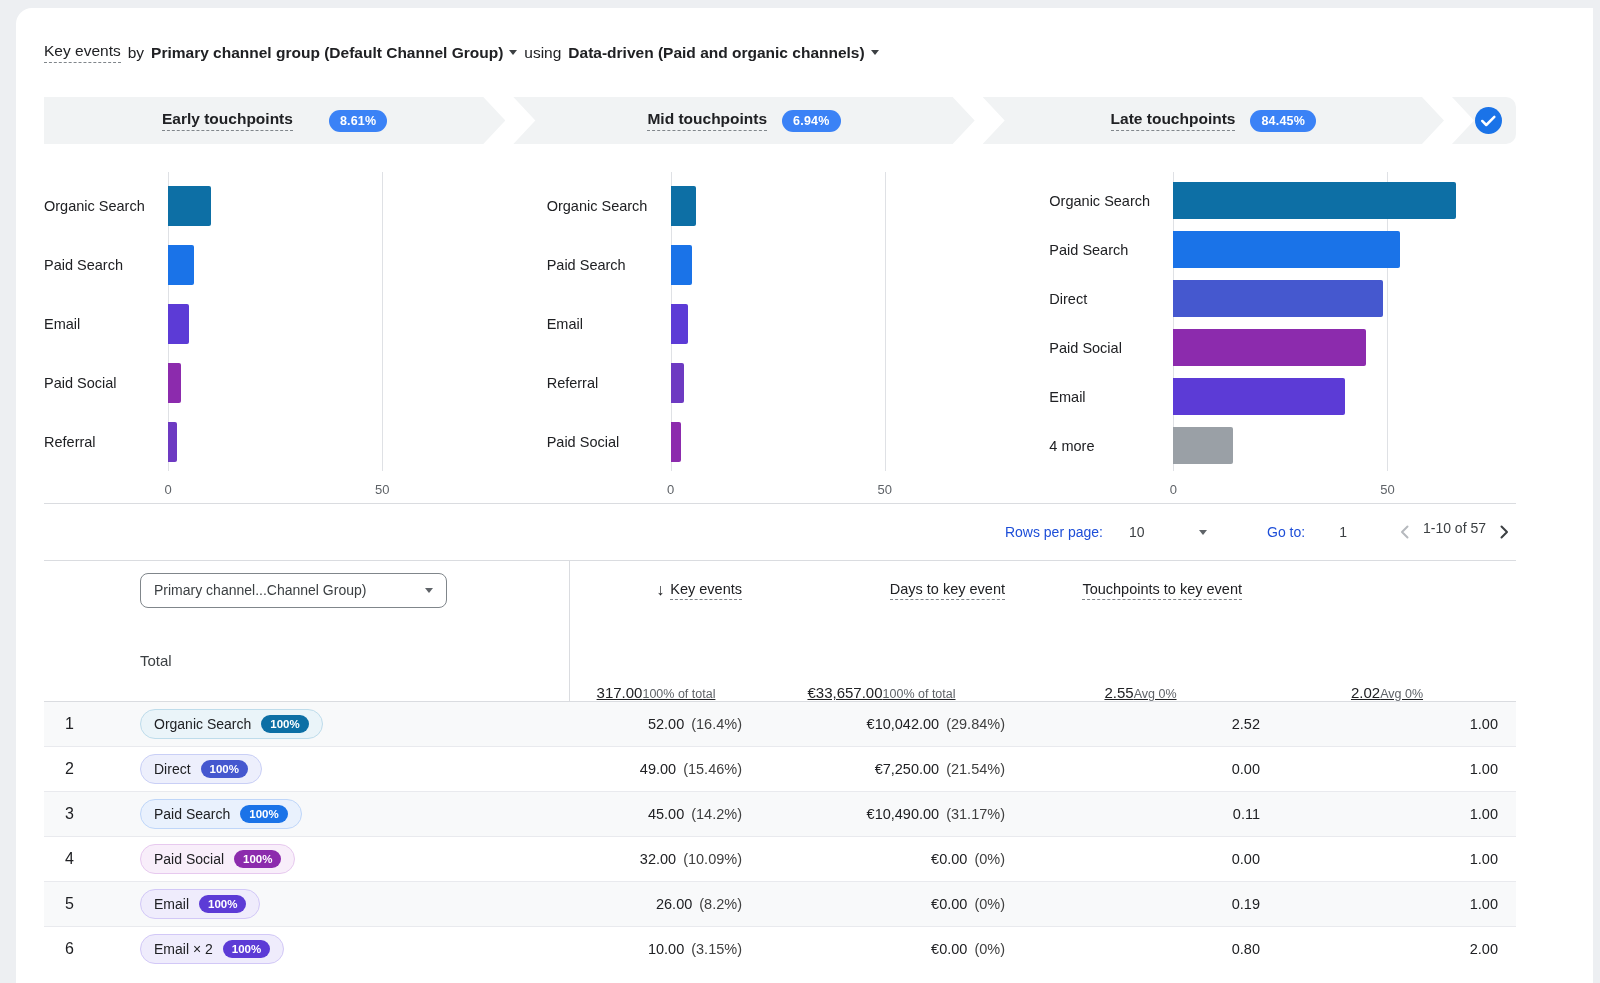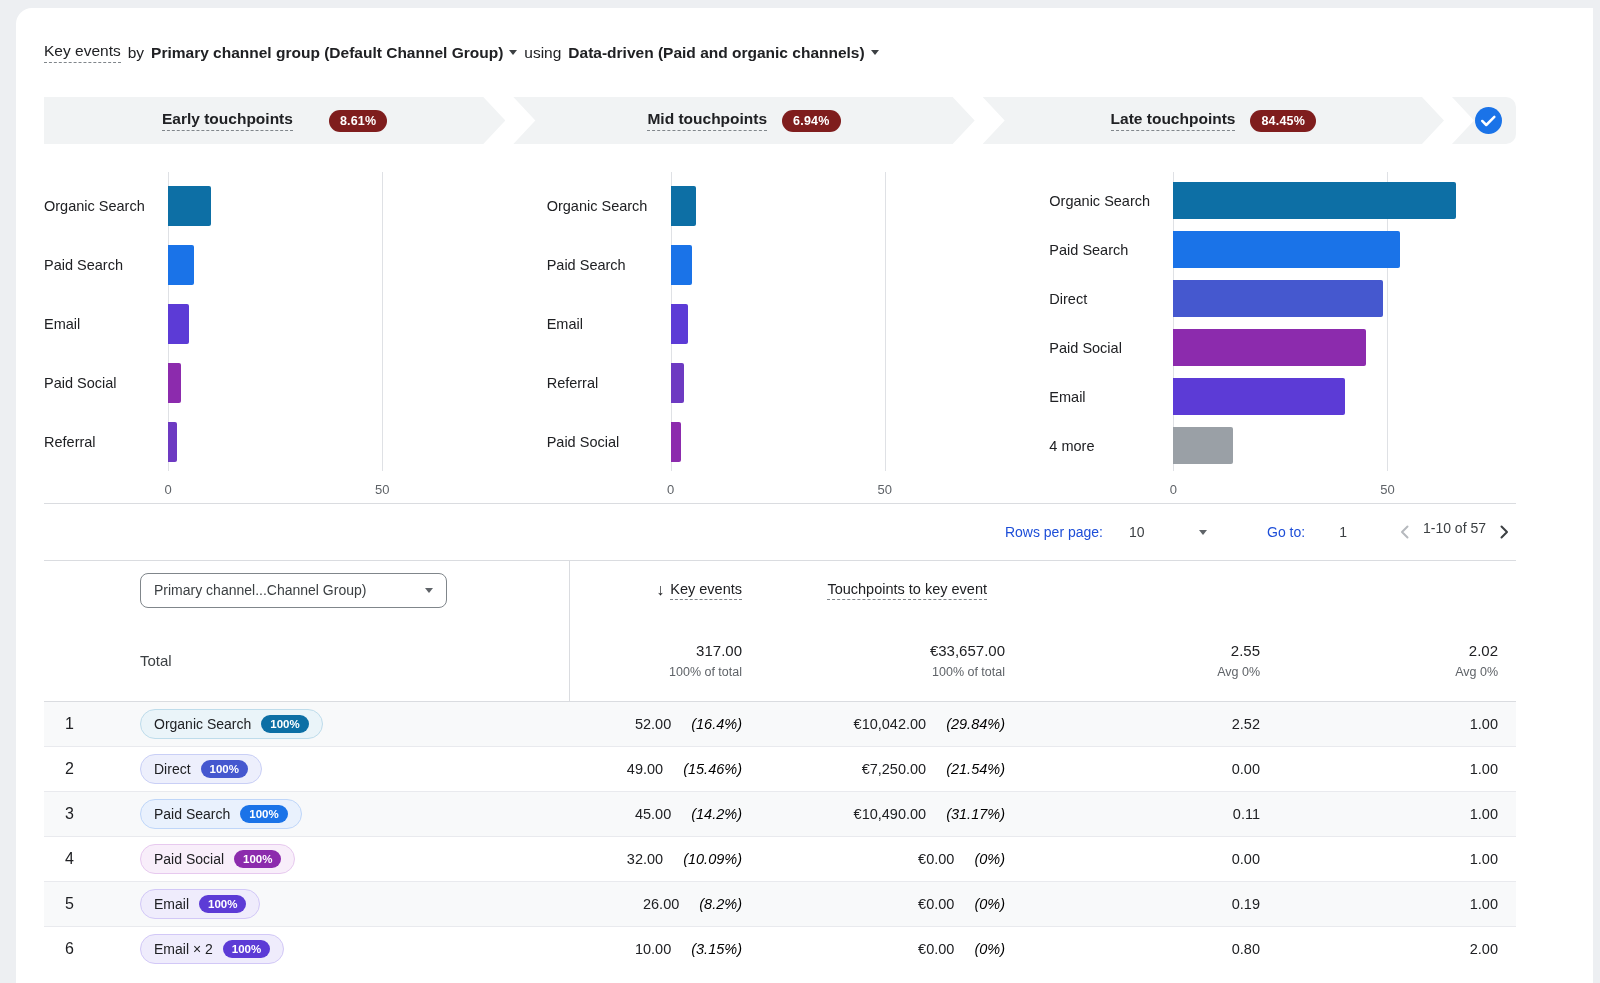--- a/index.html
+++ b/index.html
@@ -16,21 +16,21 @@
     border-top:5px solid #3c4043; display:inline-block; }
 
   
   .funnel { display:flex; gap:8px; margin-top:34px; height:47px; }
   .seg { background:#f1f3f4; display:flex; align-items:center; justify-content:center; gap:15px; }
   .seg-first { flex:1; clip-path:polygon(0 0,calc(100% - 22px) 0,100% 50%,calc(100% - 22px) 100%,0 100%);gap:36px; }
   .seg-mid { flex:1; clip-path:polygon(0 0,calc(100% - 22px) 0,100% 50%,calc(100% - 22px) 100%,0 100%,22px 50%); }
   .seg-check { width:64px; border-radius:0 10px 10px 0;
     clip-path:polygon(0 0,100% 0,100% 100%,0 100%,22px 50%); padding-left:10px; }
   .seg-label { font-size:15.5px; font-weight:700; border-bottom:1px dashed #80868b; padding-bottom:2px; }
-  .seg-badge { background:#7f1d1d; color:#fff; font-size:12.5px; font-weight:700;
+  .seg-badge { background:#3b82f6; color:#fff; font-size:12.5px; font-weight:700;
     padding:4px 11px; border-radius:20px; letter-spacing:.2px; }
 
   
   .charts { display:grid; grid-template-columns:repeat(3,1fr); column-gap:36px; margin-top:32px; }
   .c-body { position:relative; height:295px; }
   .c-grid { position:absolute; left:124px; right:0; top:-4px; bottom:0; }
   .gridline { position:absolute; top:0; bottom:0; width:1px; background:#dfe1e5; }
   .c-rows { position:relative; }
   .c-row { display:flex; align-items:center; }
   .c-label { width:124px; font-size:14.5px; color:#202124; padding-right:8px; white-space:nowrap; }
@@ -62,27 +62,27 @@
   .num { justify-content:flex-end; text-align:right; font-size:14.5px; }
   .cell.last { padding-right:18px; }
   .vline { border-left:1px solid #dadce0; }
   .head { gap:6px; font-size:14.5px; color:#202124; }
   .sort-arrow { font-size:16px; color:#202124; }
   .dim-select { display:inline-flex; align-items:center; justify-content:space-between; width:307px;
     height:35px; border:1px solid #80868b; border-radius:8px; padding:0 13px; font-size:14px;
     color:#3c4043; cursor:pointer; }
   .total-row { height:82px; }
   .total-label { font-size:15px; color:#3c4043; }
-  .tcell { display:flex; flex-direction:column; align-items:flex-end; justify-content:center; }
+  .tcell { display:flex; align-items:flex-end; justify-content:center;text-decoration:underline; }
   .tval { font-size:15px; color:#202124; }
   .tsub { font-size:12.5px; color:#5f6368; margin-top:6px; }
   .data-row { height:45px; border-top:1px solid #e9eaee; align-items:center; }
   .data-row.striped { background:#f8f9fa; }
   .tbody .data-row:first-child { border-top-color:#dadce0; }
-  .pct { color:#000000; margin-left:20px;font-style:italic; }
+  .pct { color:#404040; margin-left:7px; }
   .chip { display:inline-flex; align-items:center; gap:10px; border:1px solid; border-radius:16px;
     padding:5px 13px; font-size:14px; color:#202124; white-space:nowrap; }
   .chip-badge { color:#fff; font-size:11.5px; font-weight:700; border-radius:10px; padding:3px 9px; }
 </style>
 </head>
 <body>
 
 <div class="card">
 
   <div class="page-title">
@@ -298,20 +298,23 @@
       <div class="cell">
         <span class="dim-select">
           <span>Primary channel...Channel Group)</span>
           <span class="caret" style="border-top-color:#5f6368;"></span>
         </span>
       </div>
       <div class="cell num head vline">
         <span class="sort-arrow">↓</span>
         <span class="dashed">Key events</span>
       </div>
+      <div class="cell num head">
+        <span class="dashed">Days to key event</span>
+      </div>
       <div class="cell num head last">
         <span class="dashed">Touchpoints to key event</span>
       </div>
     </div>
 
     <div class="trow total-row">
       <div class="cell"></div>
       <div class="cell">
         <span class="total-label">Total</span>
       </div>

